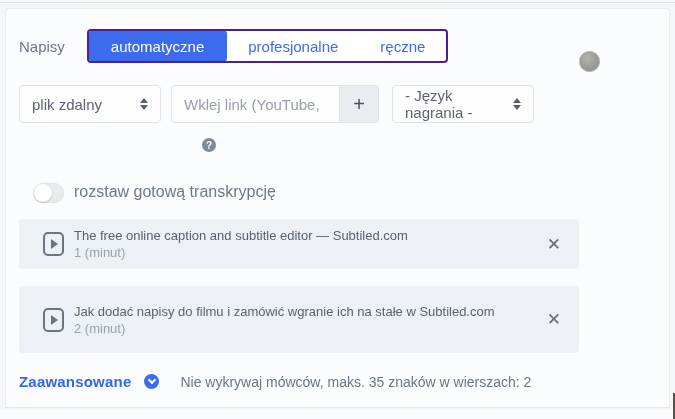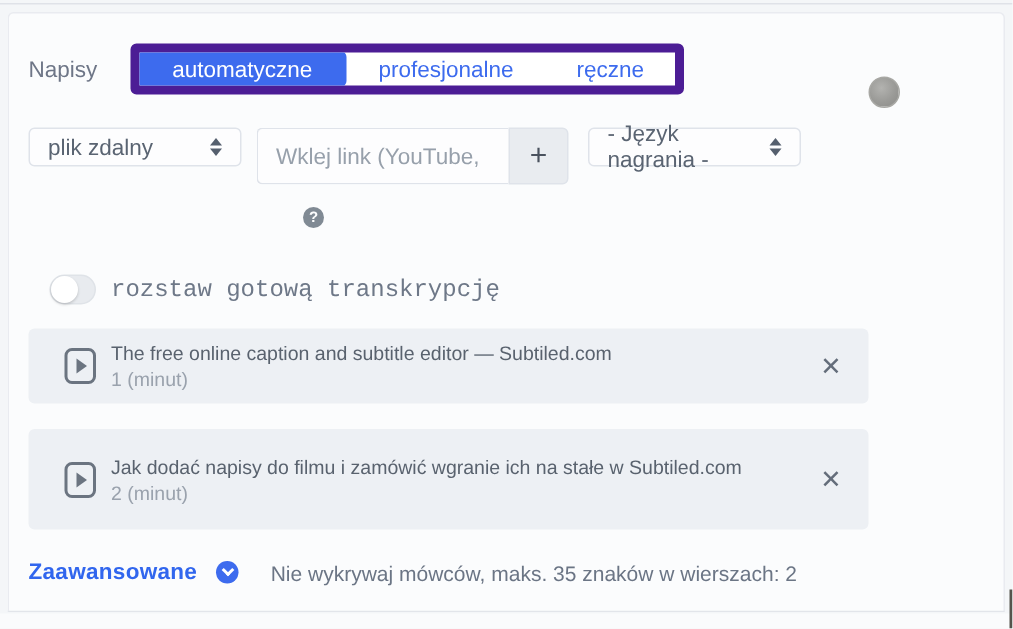--- a/index.html
+++ b/index.html
@@ -21,21 +21,21 @@
     border-radius: 4px 4px 0 0;
   }
   
   .row-tabs {
     position: absolute; left: 13px; top: 20px;
     display: flex; align-items: center;
   }
   .napisy-label { font-size: 15px; color: #6e7687; margin-right: 22px; }
   .tab-group {
     display: flex; height: 34px;
-    border: 6px solid #4c1d95; border-radius: 4px;
+    border: 2px solid #4c1d95; border-radius: 4px;
     background: #fff; overflow: hidden;
   }
   .tab {
     display: flex; align-items: center; justify-content: center;
     padding: 0 21px; font-size: 15px; color: #3d6bee; cursor: pointer;
     white-space: nowrap;
   }
   .tab.active {
     background: #3d6bee; color: #ffffff; border-radius: 4px;
     margin: -1px 0 -1px -1px; padding: 0 23px;
@@ -46,21 +46,21 @@
     background: radial-gradient(circle at 40% 35%, #b3b3b0 0%, #9a9a97 55%, #8b8b88 100%);
     border: 1px solid #a8a8a4;
   }
   
   .row-form {
     position: absolute; left: 13px; top: 76px;
     display: flex; align-items: stretch; height: 38px;
   }
   .select-box {
     display: flex; align-items: center; justify-content: space-between;
-    width: 142px; height: 26px; padding: 0 12px;
+    width: 142px; height: 38px; padding: 0 12px;
     background: #fdfdfe; border: 1px solid #dfe3ea; border-radius: 4px;
     font-size: 15px; color: #5a6472; cursor: pointer;
   }
   .updown { display: flex; flex-direction: column; gap: 2px; }
   .updown .up {
     width: 0; height: 0;
     border-left: 4px solid transparent; border-right: 4px solid transparent;
     border-bottom: 5px solid #555f6e;
   }
   .updown .down {
@@ -93,21 +93,21 @@
   .help-icon {
     position: absolute; left: 196px; top: 129px;
     width: 14px; height: 14px; border-radius: 50%;
     background: #808a94; color: #fbfcfd;
     display: flex; align-items: center; justify-content: center;
     font-size: 10px; font-weight: bold; cursor: pointer;
   }
   
   .row-toggle {
     position: absolute; left: 27px; top: 174px;
-    display: flex; align-items: center; font-family: Liberation Mono, monospace;
+    display: flex; align-items: flex-start;
   }
   .toggle {
     width: 31px; height: 20px; border-radius: 10px;
     background: #e8ebef; border: 1px solid #dfe3e8;
     position: relative; cursor: pointer;
   }
   .toggle .knob {
     position: absolute; left: 0; top: 0;
     width: 18px; height: 18px; border-radius: 50%;
     background: #ffffff; box-shadow: 0 1px 2px rgba(0,0,0,0.18);

